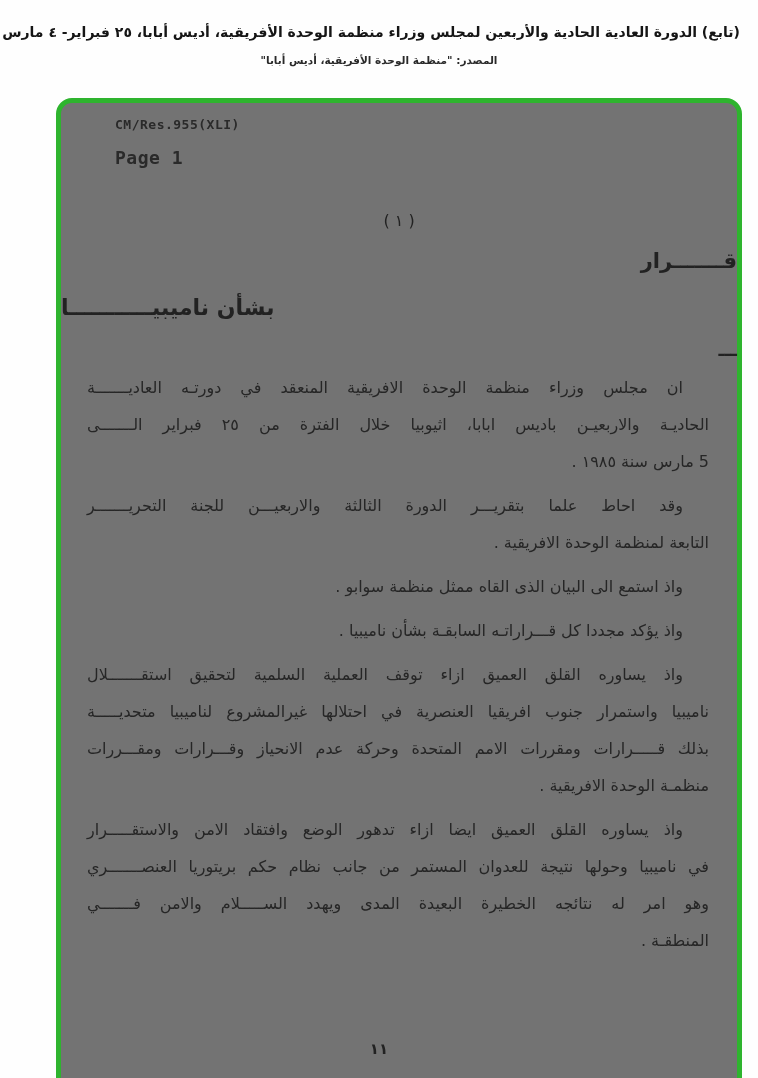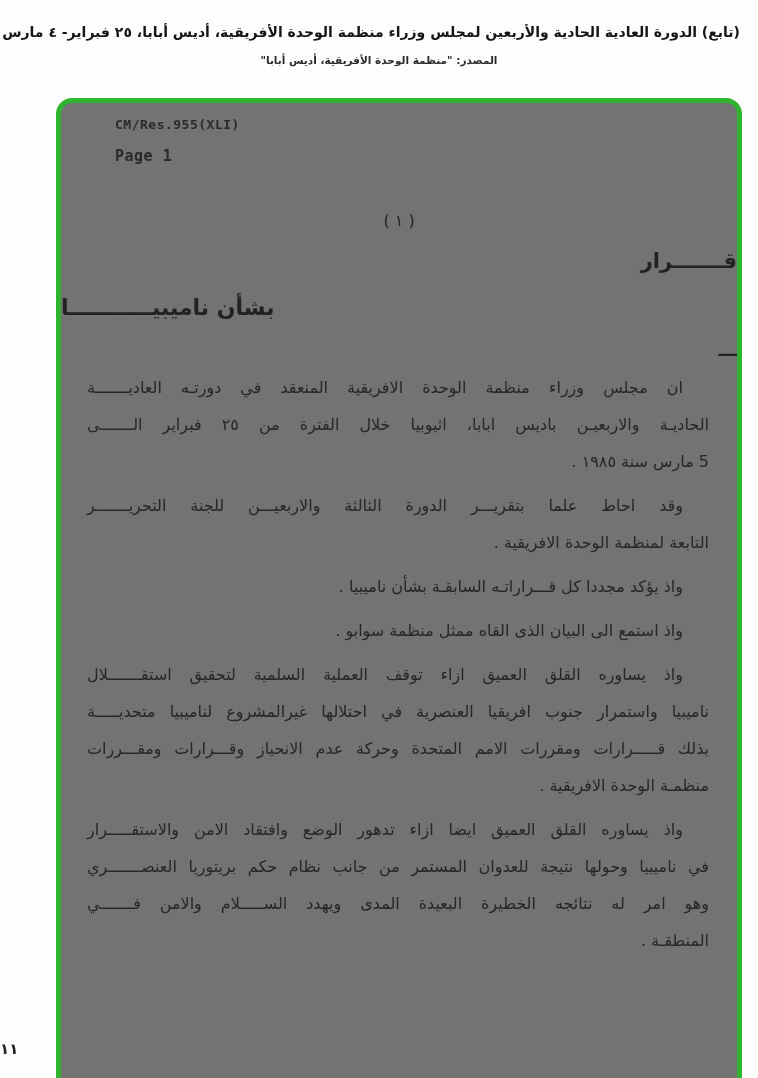--- a/index.html
+++ b/index.html
@@ -52,21 +52,21 @@
     font-family: "DejaVu Sans Mono", monospace;
     font-size: 13px;
     font-weight: bold;
     letter-spacing: 0.5px;
     color: #2a2a2a;
   }
   .page-label {
     position: absolute;
     top: 44px; left: 54px;
     font-family: "DejaVu Sans Mono", monospace;
-    font-size: 15px;
+    font-size: 18px;
     font-weight: bold;
     letter-spacing: 0.5px;
     color: #2a2a2a;
   }
   .item-number {
     position: absolute;
     top: 108px; left: 0; right: 0;
     direction: rtl;
     text-align: center;
     font-size: 16px;
@@ -109,21 +109,21 @@
     color: #262626;
   }
   .para { margin-bottom: 7px; }
   .line { display: block; }
   .j { text-align: justify; text-align-last: justify; }
   .p-start { padding-right: 26px; }
   .footer-page {
     position: absolute;
     top: 1040px; left: 0; right: 0;
     direction: rtl;
-    text-align: left;
+    text-align: center;
     font-size: 15px;
     font-weight: bold;
     color: #222;
   }
 </style>
 </head>
 <body>
 
 <div class="page">
 
@@ -152,25 +152,25 @@
         <span class="line j">الحاديـة والاربعيـن باديس ابابا، اثيوبيا خلال الفترة من ٢٥ فبراير الـــــــى</span>
         <span class="line">5 مارس سنة ١٩٨٥ .</span>
       </p>
 
       <p class="para">
         <span class="line p-start j">وقد احاط علما بتقريـــر الدورة الثالثة والاربعيـــن للجنة التحريـــــــر</span>
         <span class="line">التابعة لمنظمة الوحدة الافريقية .</span>
       </p>
 
       <p class="para">
-        <span class="line p-start">واذ يؤكد مجددا كل قـــراراتـه السابقـة بشأن ناميبيا .</span>
+        <span class="line p-start">واذ استمع الى البيان الذى القاه ممثل منظمة سوابو .</span>
       </p>
 
       <p class="para">
-        <span class="line p-start">واذ استمع الى البيان الذى القاه ممثل منظمة سوابو .</span>
+        <span class="line p-start">واذ يؤكد مجددا كل قـــراراتـه السابقـة بشأن ناميبيا .</span>
       </p>
 
       <p class="para">
         <span class="line p-start j">واذ يساوره القلق العميق ازاء توقف العملية السلمية لتحقيق استقـــــــلال</span>
         <span class="line j">ناميبيا واستمرار جنوب افريقيا العنصرية في احتلالها غيرالمشروع لناميبيا متحديـــــة</span>
         <span class="line j">بذلك قـــــرارات ومقررات الامم المتحدة وحركة عدم الانحياز وقـــرارات ومقـــررات</span>
         <span class="line">منظمـة الوحدة الافريقية .</span>
       </p>
 
       <p class="para">

